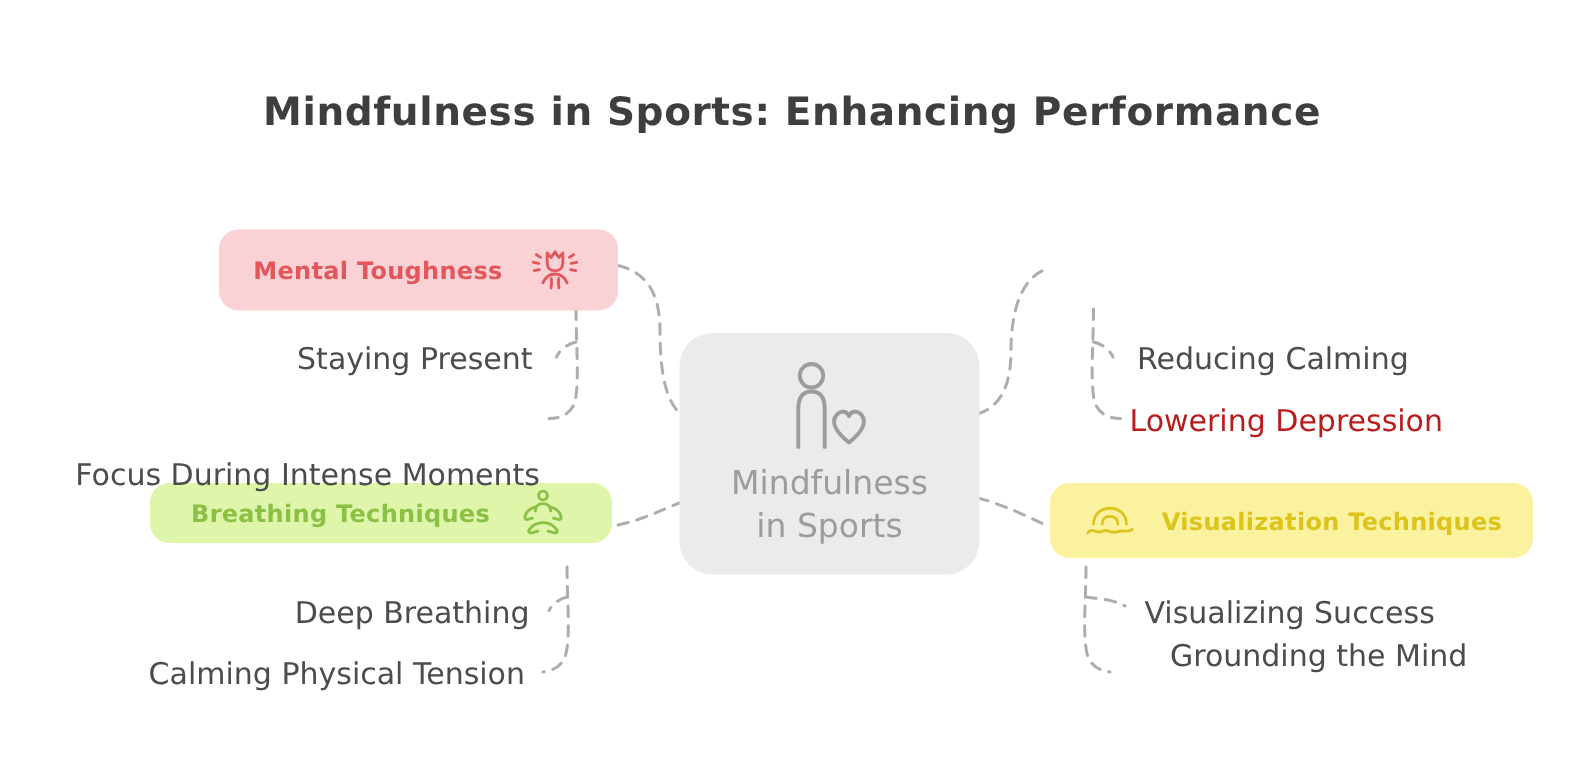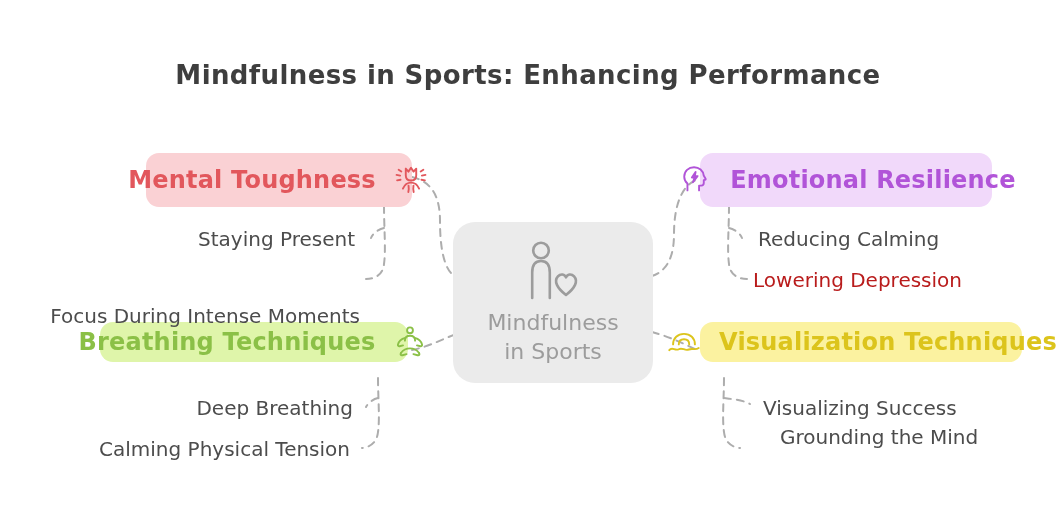--- a/index.html
+++ b/index.html
@@ -10,25 +10,25 @@
   .connectors{position:absolute;left:0;top:0;pointer-events:none;}
   .connectors g{fill:none;stroke-width:2;stroke-linecap:round;stroke-dasharray:7 6;}
   .title{
     position:absolute;left:0;right:0;top:60px;text-align:center;
     font-size:26px;font-weight:700;letter-spacing:.4px;
   }
   .node{
     position:absolute;display:flex;align-items:center;justify-content:center;
     gap:9px;border-radius:13px;font-weight:700;cursor:pointer;
   }
-  .branch{font-size:24px;letter-spacing:.2px;white-space:nowrap;gap:16px;}
+  .branch{font-size:16px;letter-spacing:.2px;white-space:nowrap;gap:16px;}
   #node-mental-toughness{left:146px;top:153px;width:266px;height:54px;}
   #node-emotional-resilience{left:700px;top:153px;width:292px;height:54px;}
   #node-breathing-techniques{left:100px;top:322px;width:308px;height:40px;}
-  #node-visualization-techniques{left:700px;top:322px;width:322px;height:40px;}
+  #node-visualization-techniques{left:700px;top:322px;width:322px;height:50px;}
   .center-node{
     left:453px;top:222px;width:200px;height:161px;border-radius:22px;
     flex-direction:column;gap:2px;font-size:22px;font-weight:400;
     text-align:center;line-height:1.22;
   }
   .branch-icon{width:38px;height:34px;flex:0 0 auto;}
   .branch-icon *{fill:none;stroke:currentColor;stroke-width:2;stroke-linecap:round;stroke-linejoin:round;}
   .center-icon{width:78px;height:64px;margin-bottom:4px;}
   .center-icon *{fill:none;stroke:currentColor;stroke-width:2.6;stroke-linecap:round;stroke-linejoin:round;}
   .subtopic{
@@ -82,27 +82,20 @@
     <svg class="branch-icon" viewBox="0 0 40 34">
       <path d="M14.5 5 L14.5 12 C14.5 15.6 16.8 17.6 20 17.6 C23.2 17.6 25.5 15.6 25.5 12 L25.5 5 L22.7 8.2 L20 4.2 L17.3 8.2 Z"></path>
       <path d="M11.5 26 C13.4 21.8 16.4 19.8 20 19.8 C23.6 19.8 26.6 21.8 28.5 26"></path>
       <path d="M17.4 23 C17.8 25.4 17.8 27.2 17.2 29.6"></path>
       <path d="M22.6 23 C22.2 25.4 22.2 27.2 22.8 29.6"></path>
       <path d="M7 6.2 L9.8 8.1 M4.8 11.6 L8.6 12.4 M5.4 17.4 L9 16.7"></path>
       <path d="M33 6.2 L30.2 8.1 M35.2 11.6 L31.4 12.4 M34.6 17.4 L31 16.7"></path>
     </svg>
   </div>
 
-  <div class="node branch" id="node-emotional-resilience" style="background: rgb(241, 217, 250); color: rgb(177, 84, 216);">
-    <svg class="branch-icon" viewBox="0 0 36 36">
-      <path d="M10 29 L10 21.8 C7.9 20 6.6 17.5 6.6 14.6 C6.6 8.7 11.1 4.5 17 4.5 C22.4 4.5 26.6 8.2 27.2 13.2 L29.2 16.7 C29.5 17.2 29.2 17.8 28.6 17.9 L27.3 18.2 L27.3 21.2 C27.3 22.8 26.2 23.9 24.6 23.9 L22.3 23.9 L22.3 29"></path>
-      <path d="M18.6 9.5 L14.7 15.4 L17.6 15.4 L15.8 20.4 L20.7 13.9 L17.8 13.9 Z"></path>
-    </svg>
-    <span>Emotional Resilience</span>
-  </div>
 
   <div class="node branch" id="node-breathing-techniques" style="background: rgb(223, 245, 170); color: rgb(139, 192, 71);">
     <span>Breathing Techniques</span>
     <svg class="branch-icon" viewBox="0 0 40 36">
       <circle cx="20" cy="5.6" r="3.1"></circle>
       <path d="M14.6 16.6 C14.6 13.2 16.9 11.4 20 11.4 C23.1 11.4 25.4 13.2 25.4 16.6"></path>
       <path d="M15 13.6 C10.8 14.6 8 17.2 7.2 20.8 C7 21.9 7.9 22.8 9 22.5 L12.6 21.6"></path>
       <path d="M25 13.6 C29.2 14.6 32 17.2 32.8 20.8 C33 21.9 32.1 22.8 31 22.5 L27.4 21.6"></path>
       <path d="M10.4 29.6 C12.8 26.4 16.2 24.8 20 24.8 C23.8 24.8 27.2 26.4 29.6 29.6"></path>
       <path d="M10.4 29.6 C9.4 30.9 10.3 32.4 11.9 32 L16.4 30.8"></path>

